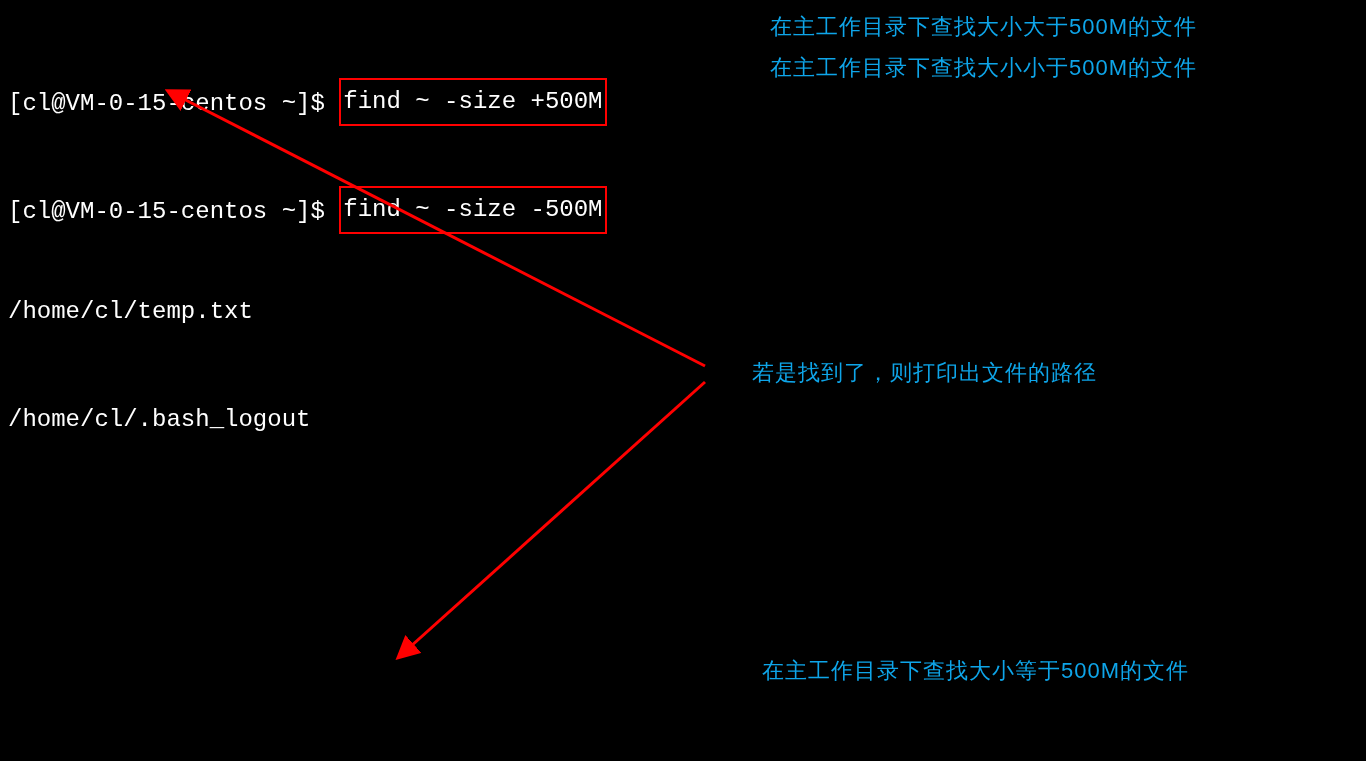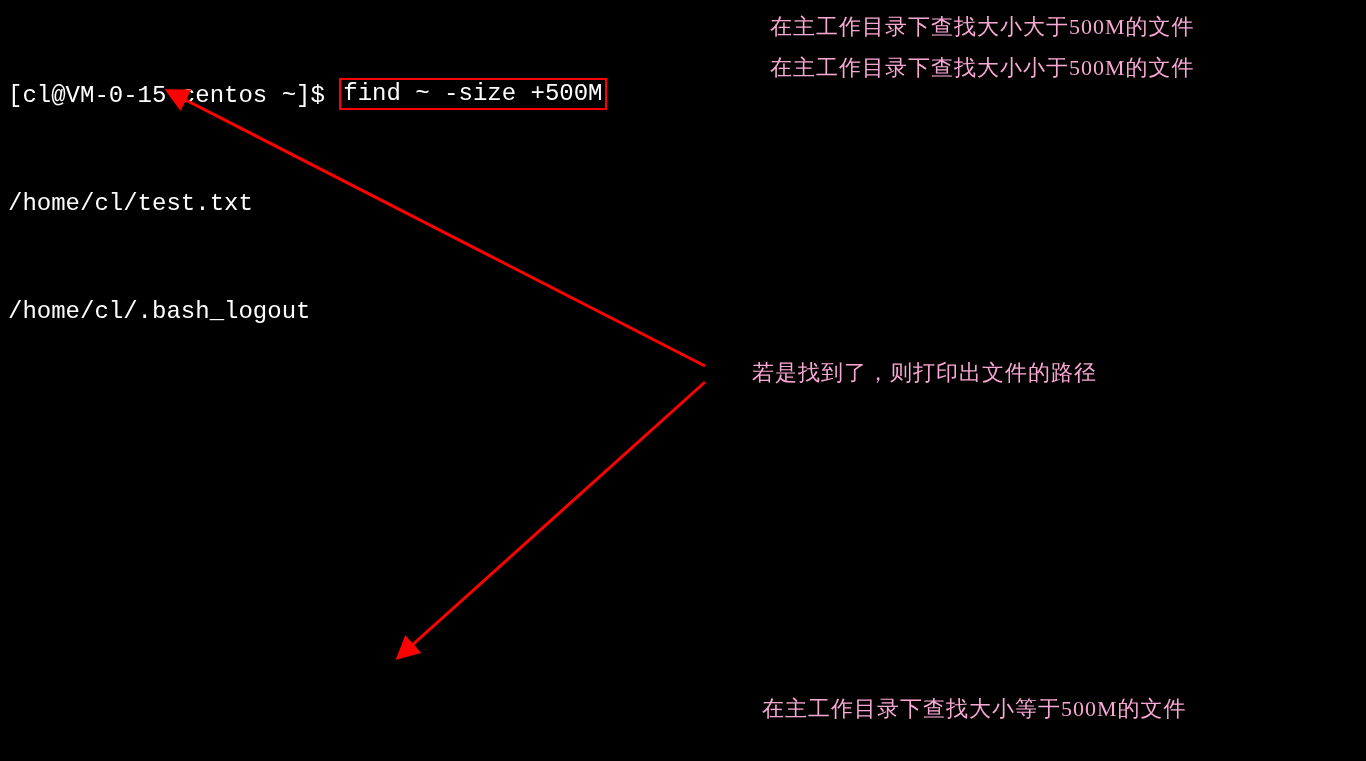--- a/index.html
+++ b/index.html
@@ -19,68 +19,69 @@
     line-height: 36px;
     white-space: pre;
     position: relative;
   }
   .line {
     display: block;
     height: 36px;
   }
   .cmd-box {
     border: 2px solid #ff0000;
-    padding: 0 2px;
+    padding: 8px 2px;
     display: inline-block;
     line-height: 28px;
     height: 28px;
     vertical-align: 2px;
   }
   .annotation {
     position: absolute;
-    color: #f9a8d4;
-    font-family: Liberation Serif, serif;
+    color: #0ea5e9;
+    font-family: Liberation Sans, sans-serif;
     font-size: 22px;
     white-space: nowrap;
     letter-spacing: 1px;
   }
   svg.arrows {
     position: absolute;
     top: 0;
     left: 0;
     pointer-events: none;
   }
 </style>
 </head>
 <body>
 
 <div class="terminal">
   <span class="line"><span>[cl@VM-0-15-centos ~]$ </span><span class="cmd-box">find ~ -size +500M</span></span>
-  <span class="line">/home/cl/test.txt</span>
+  <span class="line"><span>[cl@VM-0-15-centos ~]$ </span><span class="cmd-box">find ~ -size -500M</span></span>
+  <span class="line">/home/cl/temp.txt</span>
   <span class="line">/home/cl/.bash_logout</span>
   
   
   
   
   
   
   
   
   
   
   
   
   
   
 </div>
 
 <div class="annotation" style="top:12px; left:770px;">在主工作目录下查找大小大于500M的文件</div>
 <div class="annotation" style="top:53px; left:770px;">在主工作目录下查找大小小于500M的文件</div>
 <div class="annotation" style="top:358px; left:752px;">若是找到了，则打印出文件的路径</div>
-<div class="annotation" style="top:694px; left:762px;">在主工作目录下查找大小等于500M的文件</div>
+<div class="annotation" style="top:656px; left:762px;">在主工作目录下查找大小等于500M的文件</div>
 
 <svg class="arrows" width="1366" height="761">
   <defs>
     <marker id="arrowhead" markerWidth="8" markerHeight="8" refX="6" refY="4" orient="auto">
       <polygon points="0 0, 8 4, 0 8" fill="#ff0000"></polygon>
     </marker>
   </defs>
 
   <line x1="705" y1="366" x2="170" y2="92" stroke="#ff0000" stroke-width="3" marker-end="url(#arrowhead)"></line>
 

